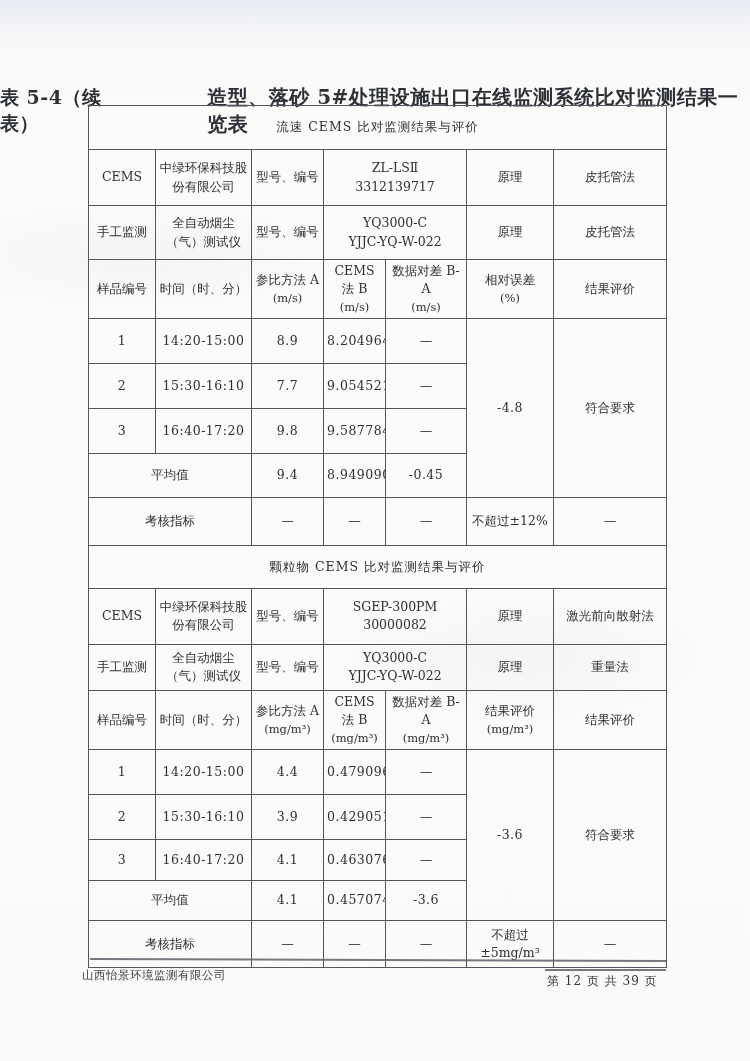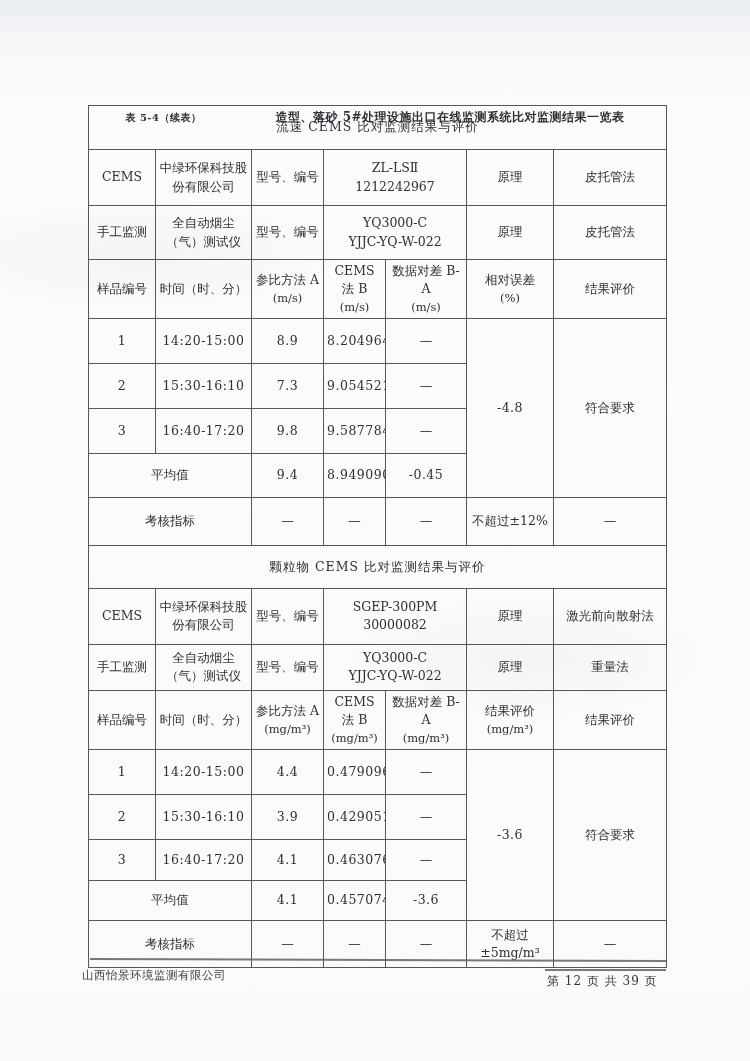--- a/index.html
+++ b/index.html
@@ -14,22 +14,22 @@
     background:
       radial-gradient(ellipse 300px 80px at 18% 24%, rgba(210,213,220,0.18), rgba(210,213,220,0) 70%),
       radial-gradient(ellipse 260px 90px at 70% 62%, rgba(205,208,215,0.15), rgba(205,208,215,0) 70%),
       linear-gradient(180deg, #e9ecf4 0%, #f7f8f7 4%, #fbfbf9 10%, #fafaf8 100%);
   }
   .doc-title {
     position:absolute; top:84px; left:0; width:750px;
     display:flex; justify-content:center; align-items:baseline; gap:34px;
     font-weight:bold; letter-spacing:0.5px;
   }
-  .doc-title .prefix { font-size:10px;margin-top:27px; }
-  .doc-title .main  { font-size:12px;margin-left:40px; }
+  .doc-title .prefix { font-size:19px; }
+  .doc-title .main  { font-size:20px;margin-left:40px; }
 
   .table-wrap { position:absolute; top:105px; left:88px; }
   table.cmp {
     border-collapse:collapse; table-layout:fixed; width:578px;
     border:1.5px solid #4e5156;
   }
   table.cmp td, table.cmp th {
     border:1px solid #53565c;
     text-align:center; vertical-align:middle;
     font-size:12.5px; font-weight:normal;
@@ -90,21 +90,21 @@
           <tr class="sec-title rh44">
         <td colspan="7">流速 CEMS 比对监测结果与评价</td>
       </tr>
 
       <tr class="rh56">
         <td>CEMS</td>
         <td class="wrapcell">中绿环保科技股份有限公司</td>
         <td>型号、编号</td>
         <td colspan="2">
           <div>ZL-LSⅡ</div>
-          <div>1212242967</div>
+          <div>3312139717</div>
         </td>
         <td>原理</td>
         <td>皮托管法</td>
       </tr>
 
       <tr class="rh54">
         <td>手工监测</td>
         <td class="wrapcell">全自动烟尘（气）测试仪</td>
         <td>型号、编号</td>
         <td colspan="2">
@@ -142,21 +142,21 @@
         <td class="num">14:20-15:00</td>
         <td class="num">8.9</td>
         <td class="num">8.204964</td>
         <td>—</td>
         <td class="num" rowspan="4">-4.8</td>
         <td rowspan="4">符合要求</td>
       </tr>
       <tr class="rh45">
         <td class="num">2</td>
         <td class="num">15:30-16:10</td>
-        <td class="num">7.3</td>
+        <td class="num">7.7</td>
         <td class="num">9.054521</td>
         <td>—</td>
       </tr>
       <tr class="rh45">
         <td class="num">3</td>
         <td class="num">16:40-17:20</td>
         <td class="num">9.8</td>
         <td class="num">9.587784</td>
         <td>—</td>
       </tr>

